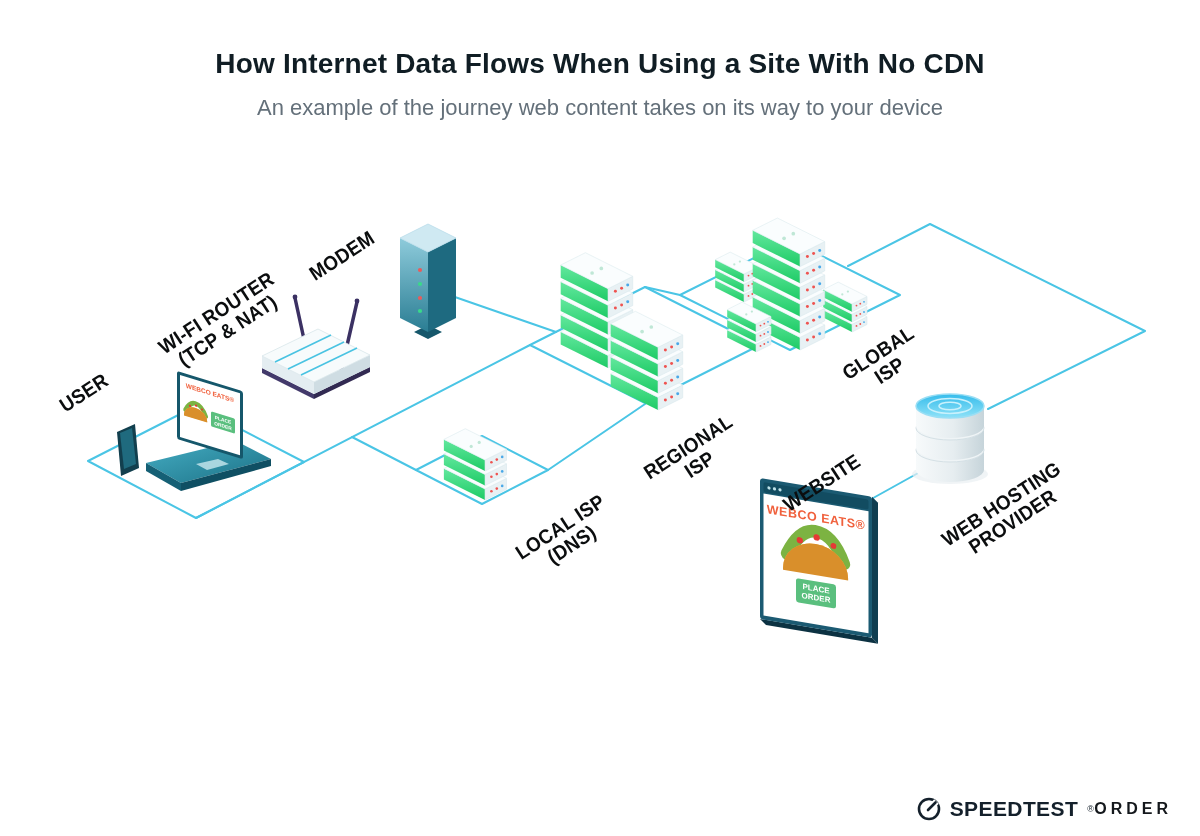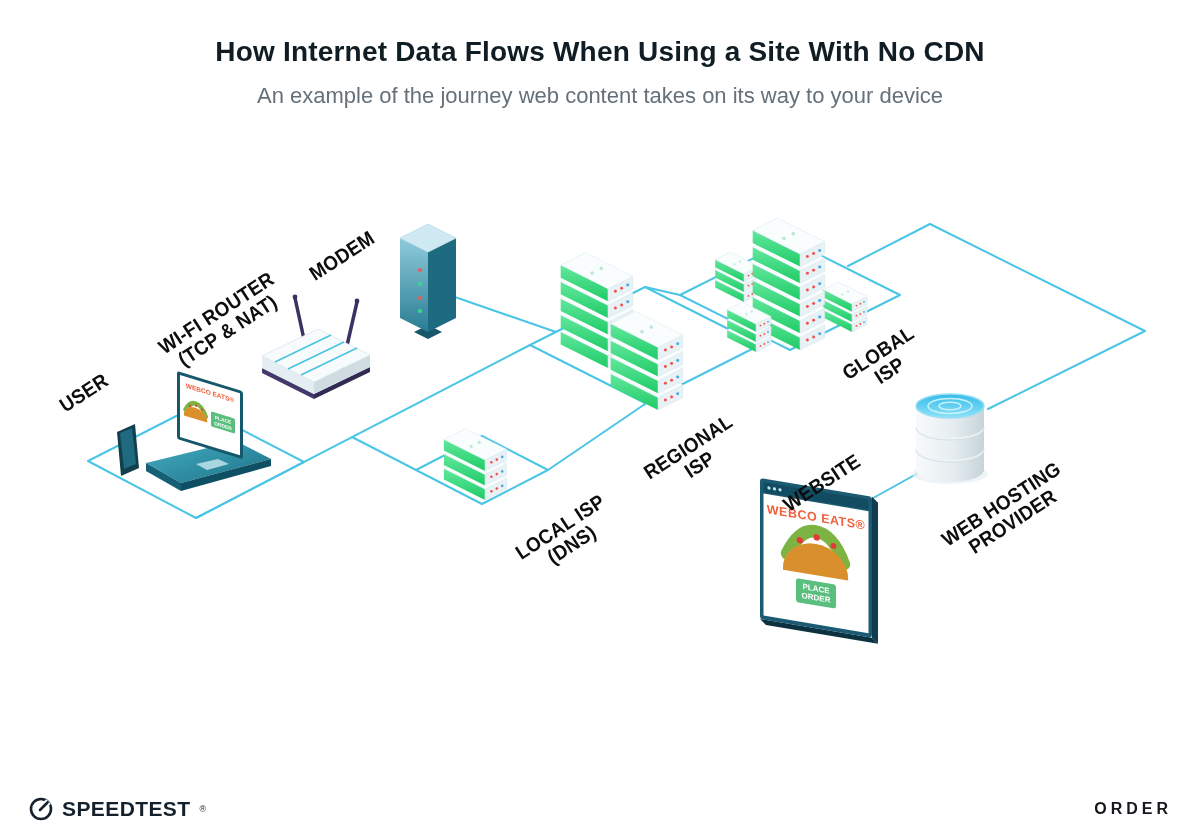--- a/index.html
+++ b/index.html
@@ -1,28 +1,28 @@
 <!DOCTYPE html>
 <html><head>
 <meta charset="utf-8">
 <style>
   html,body{margin:0;padding:0;background:#ffffff;}
   body{font-family:"Liberation Sans",sans-serif;}
   .stage{position:relative;width:1200px;height:836px;background:#ffffff;overflow:hidden;}
 
   .header{position:absolute;top:32px;left:0;width:100%;text-align:center;}
-  .title{font-size:28px;font-weight:700;color:#101d24;margin:4px 0 10px 0;letter-spacing:.2px;}
+  .title{font-size:28px;font-weight:700;color:#101d24;margin:16px 0 10px 0;letter-spacing:.2px;}
   .subtitle{font-size:22px;font-weight:400;color:#64707a;margin:15px;}
 
   .iso-label{position:absolute;transform:translate(-50%,-50%) rotate(-33deg) scaleX(.94);
     font-weight:700;font-size:20px;line-height:1.05;color:#0b0d0e;text-align:center;
     letter-spacing:.2px;white-space:nowrap;}
   .iso-label span{display:block;}
 
-  .footer{position:absolute;left:0;right:0;bottom:14px;display:flex;justify-content:space-between;
+  .footer{position:absolute;left:0;right:0;bottom:14px;display:flex;justify-content:flex-end;
     align-items:center;padding:0 28px;}
   .speedtest{display:flex;align-items:center;gap:8px;font-size:21px;font-weight:700;color:#14202b;letter-spacing:.4px;}
   .speedtest sup{font-size:9px;font-weight:400;margin-left:1px;}
   .ookla{font-size:16px;font-weight:700;letter-spacing:4px;color:#14181c;}
 
   svg text{font-family:"Liberation Sans",sans-serif;}
   .scene{position:absolute;left:0;top:0;}
 </style>
 </head>
 <body>

